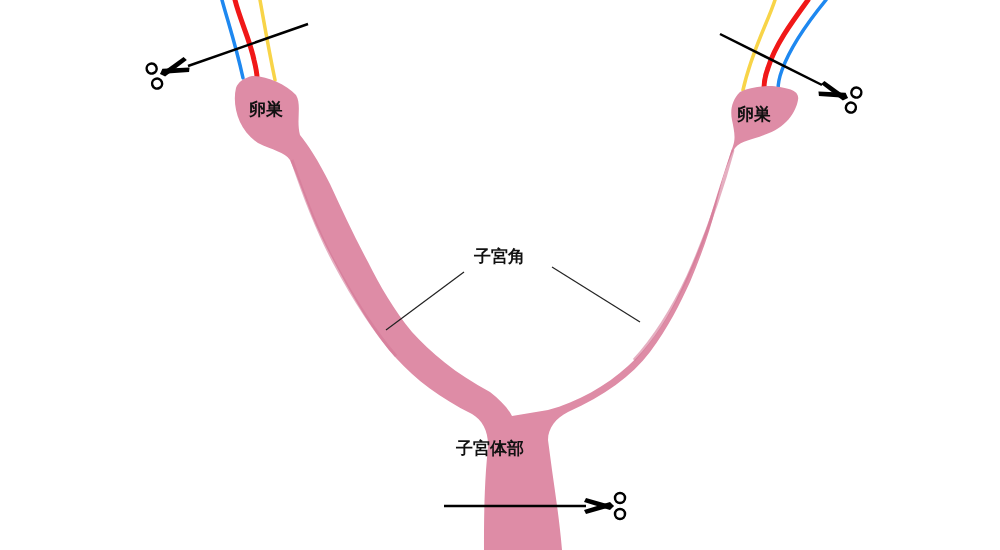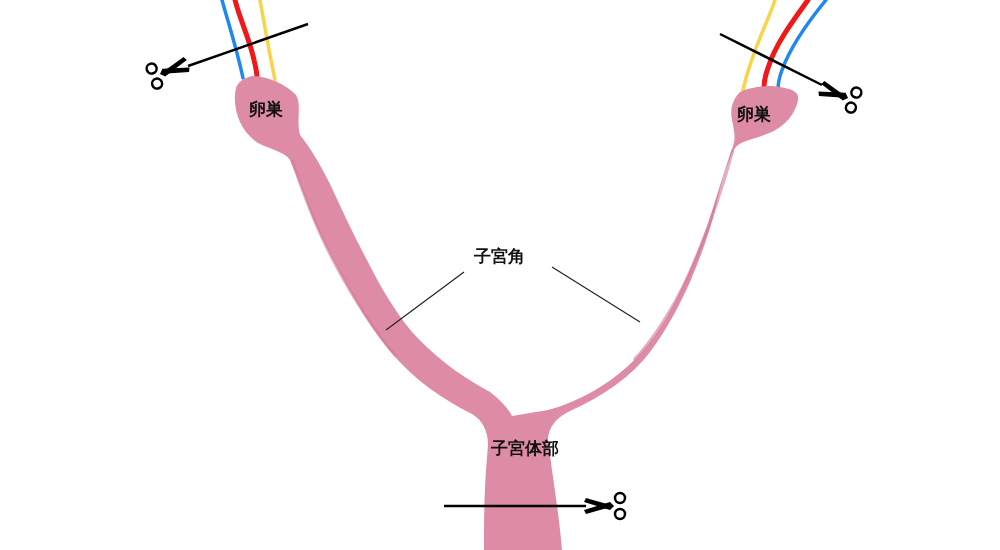--- a/index.html
+++ b/index.html
@@ -80,14 +80,14 @@
       <path d="M0,0 L28,-8 L30,-4 L4,4 Z" fill="#000"></path>
       <path d="M0,0 L28,8 L30,4 L4,-4 Z" fill="#000"></path>
       <circle cx="-6" cy="-8" r="5" fill="#fff" stroke="#000" stroke-width="2.5"></circle>
       <circle cx="-6" cy="8" r="5" fill="#fff" stroke="#000" stroke-width="2.5"></circle>
     </g>
   </svg>
 
   <div class="label" style="left:249px; top:101px;">卵巣</div>
   <div class="label" style="left:737px; top:106px;">卵巣</div>
   <div class="label" style="left:474px; top:248px;font-family:Liberation Serif, serif;">子宮角</div>
-  <div class="label" style="left:491px; top:440px;">子宮体部</div>
+  <div class="label" style="left:456px; top:440px;">子宮体部</div>
 </div>
 
 </body></html>

